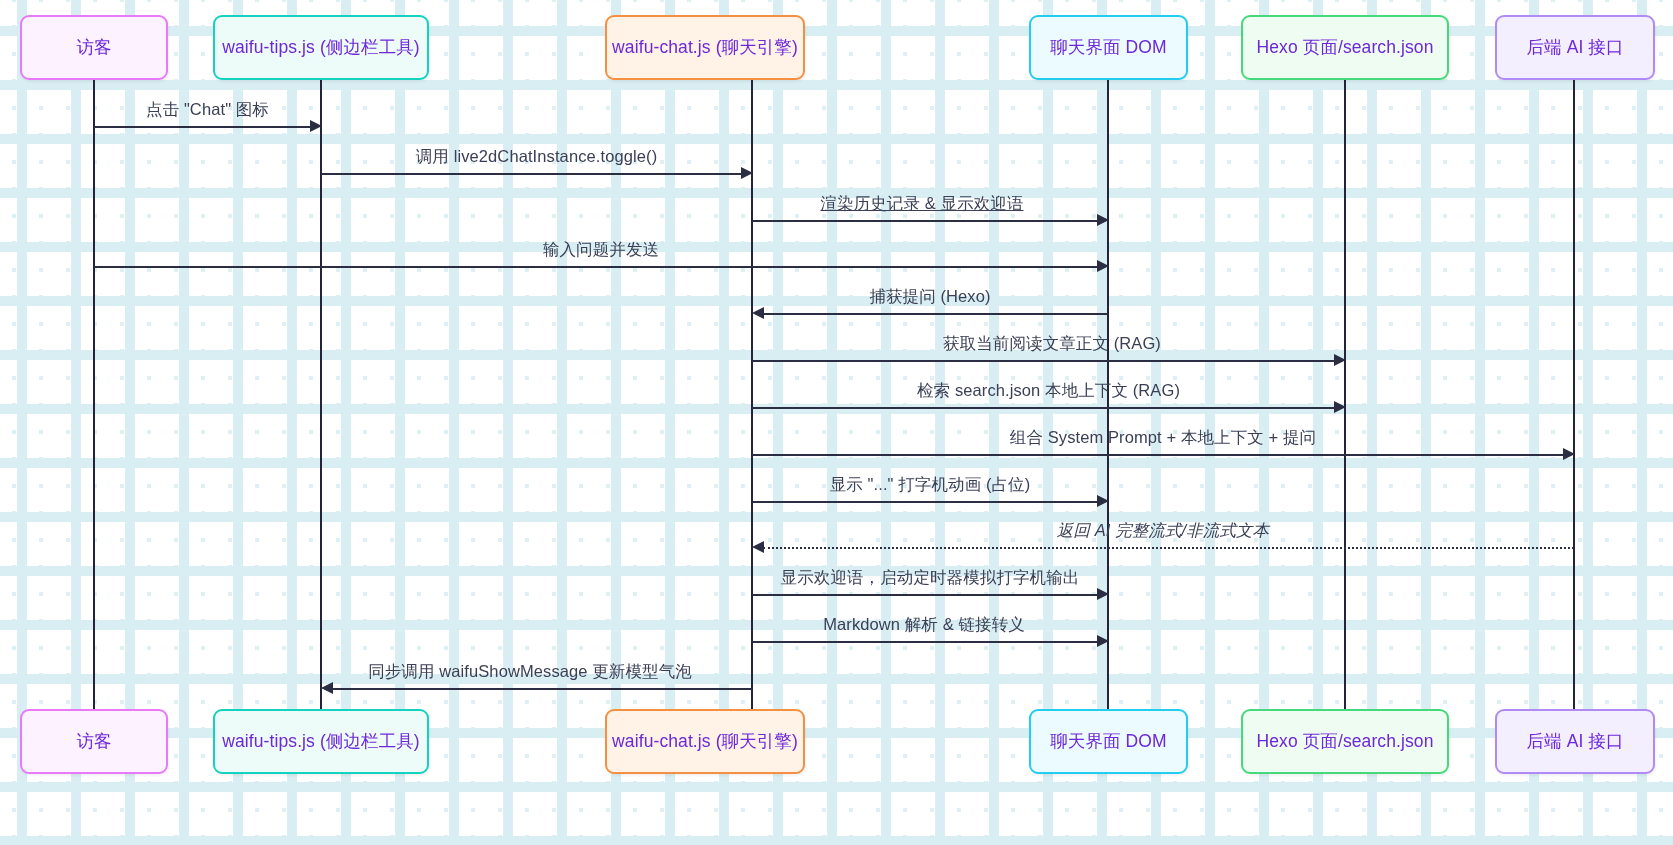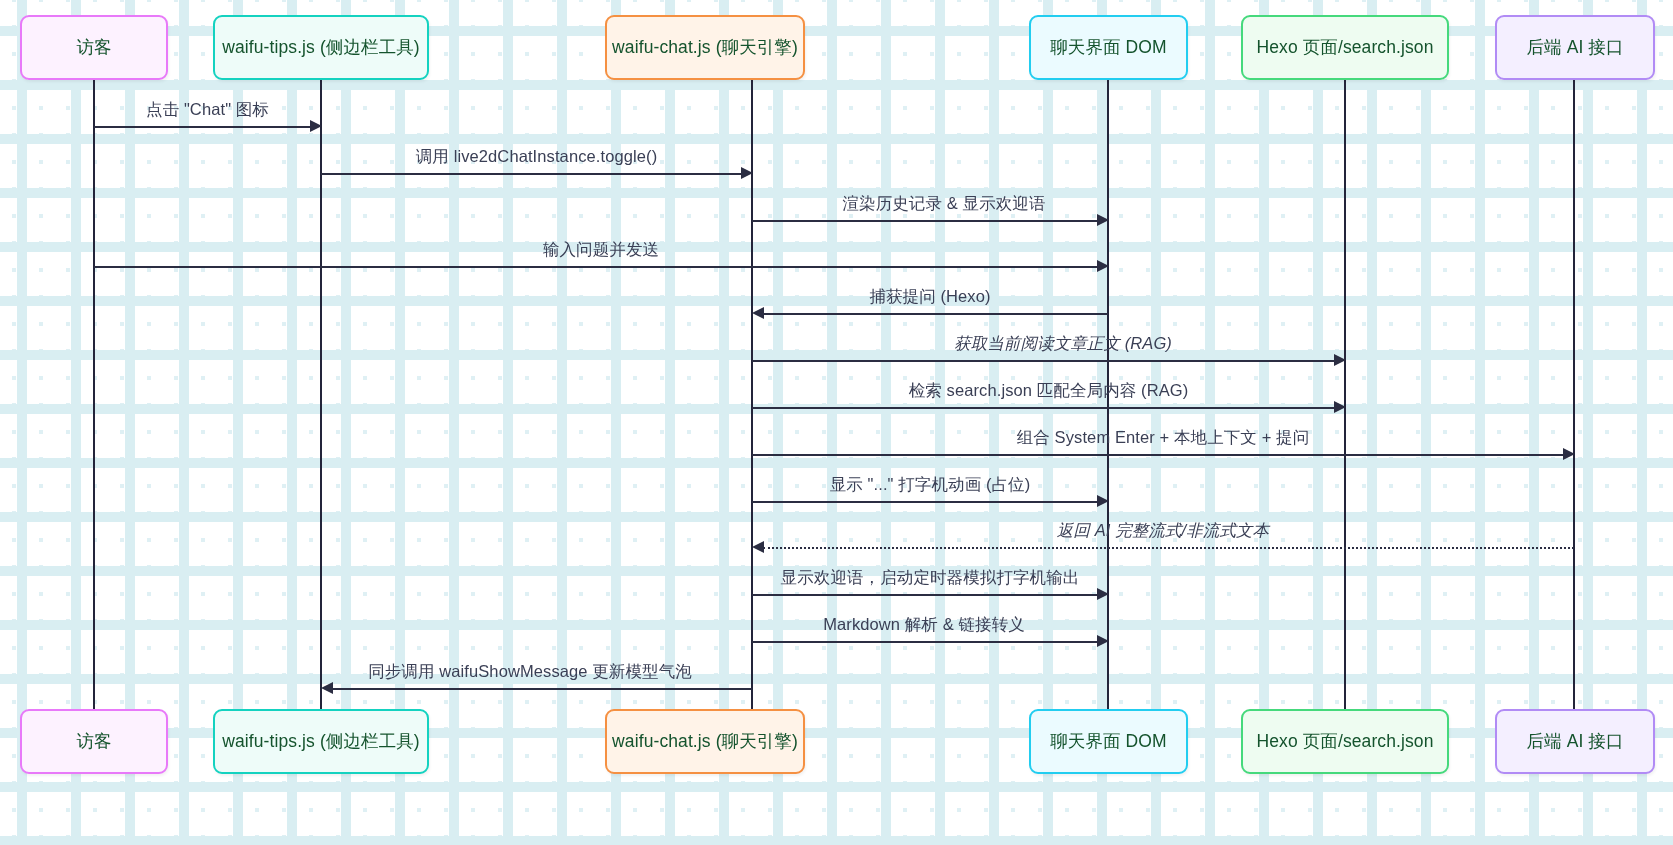--- a/index.html
+++ b/index.html
@@ -36,21 +36,21 @@
     position: absolute;
     box-sizing: border-box;
     border-radius: 9px;
     border-width: 2px;
     border-style: solid;
     display: flex;
     align-items: center;
     justify-content: center;
     text-align: center;
     font-size: 17.5px;
-    color: #14532d;
+    color: #6d28d9;
     letter-spacing: 0.1px;
     line-height: 1.2;
     padding: 0 10px;
     box-shadow: 1px 2px 3px rgba(0,0,0,0.055);
     white-space: nowrap;
   }
 
   
   .lifeline {
     position: absolute;
@@ -114,46 +114,46 @@
       <div class="msg-label" style="left: 113.5px; top: -27px;">点击 "Chat" 图标</div>
     </div>
     <div class="msg" style="left: 321px; top: 173px; width: 431px;">
       <div class="msg-line" style="left: 0px; width: 420px;"></div>
       <div class="arrow-head right" style="left: 420px;"></div>
       <div class="msg-label" style="left: 215.5px; top: -27px;">调用 live2dChatInstance.toggle()</div>
     </div>
     <div class="msg" style="left: 752px; top: 220px; width: 356px;">
       <div class="msg-line" style="left: 0px; width: 345px;"></div>
       <div class="arrow-head right" style="left: 345px;"></div>
-      <div class="msg-label" style="left: 192px; top: -27px;">渲染历史记录 &amp; 显示欢迎语</div>
+      <div class="msg-label" style="left: 170px; top: -27px; text-decoration: underline;">渲染历史记录 &amp; 显示欢迎语</div>
     </div>
     <div class="msg" style="left: 94px; top: 266px; width: 1014px;">
       <div class="msg-line" style="left: 0px; width: 1003px;"></div>
       <div class="arrow-head right" style="left: 1003px;"></div>
       <div class="msg-label" style="left: 507px; top: -27px;">输入问题并发送</div>
     </div>
     <div class="msg" style="left: 752px; top: 313px; width: 356px;">
       <div class="msg-line" style="left: 11px; width: 345px;"></div>
       <div class="arrow-head left" style="left: 0px;"></div>
       <div class="msg-label" style="left: 178px; top: -27px;">捕获提问 (Hexo)</div>
     </div>
     <div class="msg" style="left: 752px; top: 360px; width: 593px;">
       <div class="msg-line" style="left: 0px; width: 582px;"></div>
       <div class="arrow-head right" style="left: 582px;"></div>
-      <div class="msg-label" style="left: 311px; top: -27px; font-style: italic;">获取当前阅读文章正文 (RAG)</div>
+      <div class="msg-label" style="left: 300px; top: -27px;">获取当前阅读文章正文 (RAG)</div>
     </div>
     <div class="msg" style="left: 752px; top: 407px; width: 593px;">
       <div class="msg-line" style="left: 0px; width: 582px;"></div>
       <div class="arrow-head right" style="left: 582px;"></div>
-      <div class="msg-label" style="left: 296.5px; top: -27px;">检索 search.json 匹配全局内容 (RAG)</div>
+      <div class="msg-label" style="left: 296.5px; top: -27px;">检索 search.json 本地上下文 (RAG)</div>
     </div>
     <div class="msg" style="left: 752px; top: 454px; width: 822px;">
       <div class="msg-line" style="left: 0px; width: 811px;"></div>
       <div class="arrow-head right" style="left: 811px;"></div>
-      <div class="msg-label" style="left: 411px; top: -27px;">组合 System Enter + 本地上下文 + 提问</div>
+      <div class="msg-label" style="left: 411px; top: -27px;">组合 System Prompt + 本地上下文 + 提问</div>
     </div>
     <div class="msg" style="left: 752px; top: 501px; width: 356px;">
       <div class="msg-line" style="left: 0px; width: 345px;"></div>
       <div class="arrow-head right" style="left: 345px;"></div>
       <div class="msg-label" style="left: 178px; top: -27px;">显示 "..." 打字机动画 (占位)</div>
     </div>
     <div class="msg" style="left: 752px; top: 547px; width: 822px;">
       <div class="msg-line dotted" style="left: 11px; width: 811px;"></div>
       <div class="arrow-head left" style="left: 0px;"></div>
       <div class="msg-label" style="left: 411px; top: -27px; font-style: italic;">返回 AI 完整流式/非流式文本</div>

